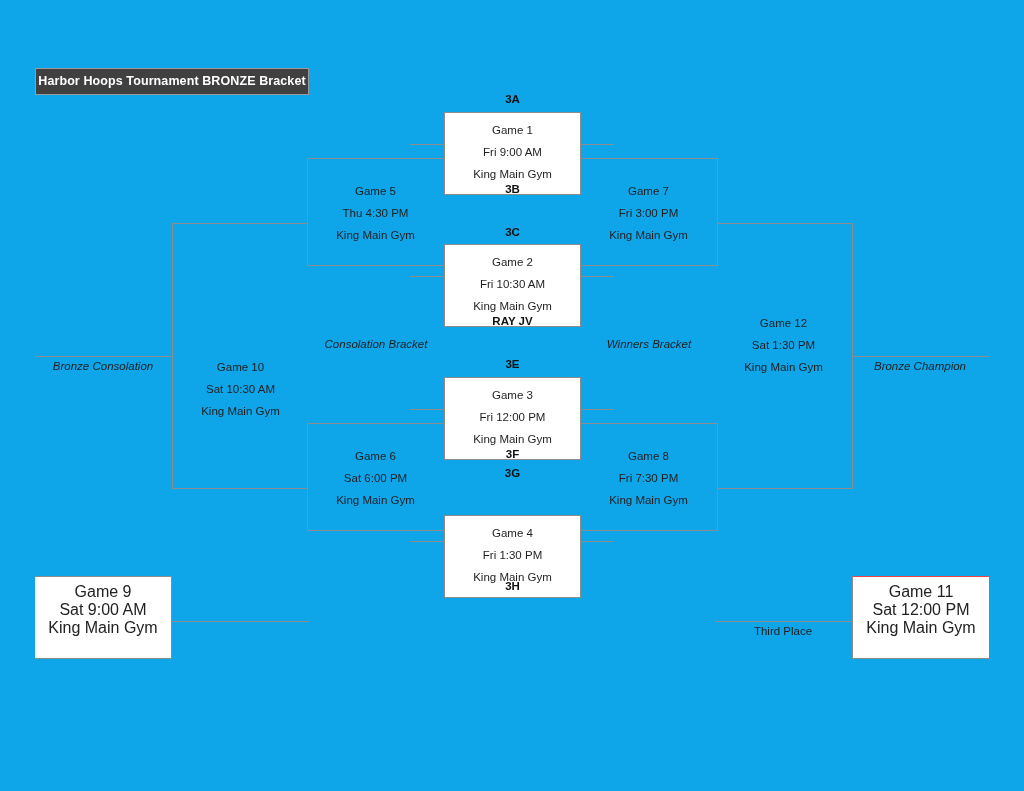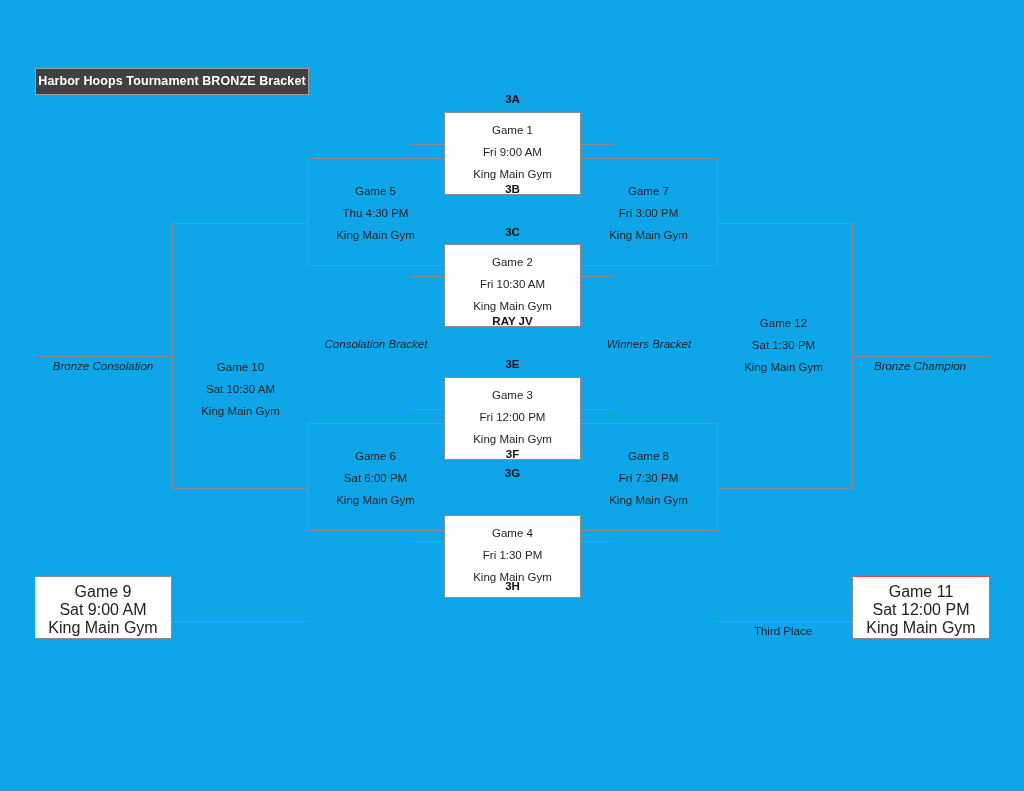--- a/index.html
+++ b/index.html
@@ -116,21 +116,21 @@
   }
   .caption.plain {
     font-style: normal;
   }
 
   
   .side-box {
     position: absolute;
     width: 137px;
     text-align: center;
-    padding: 6px 0 1px 0;
+    padding: 6px 0 21px 0;
     box-sizing: border-box;
     background: #ffffff;
   }
   .side-box.right-edge {
     border-top: 1px solid #8c8c8c;
     border-right: 1px solid #8c8c8c;
     border-bottom: 1px solid #8c8c8c;
   }
   .side-box.left-edge {
     border-top: 1px solid #ef4444;

